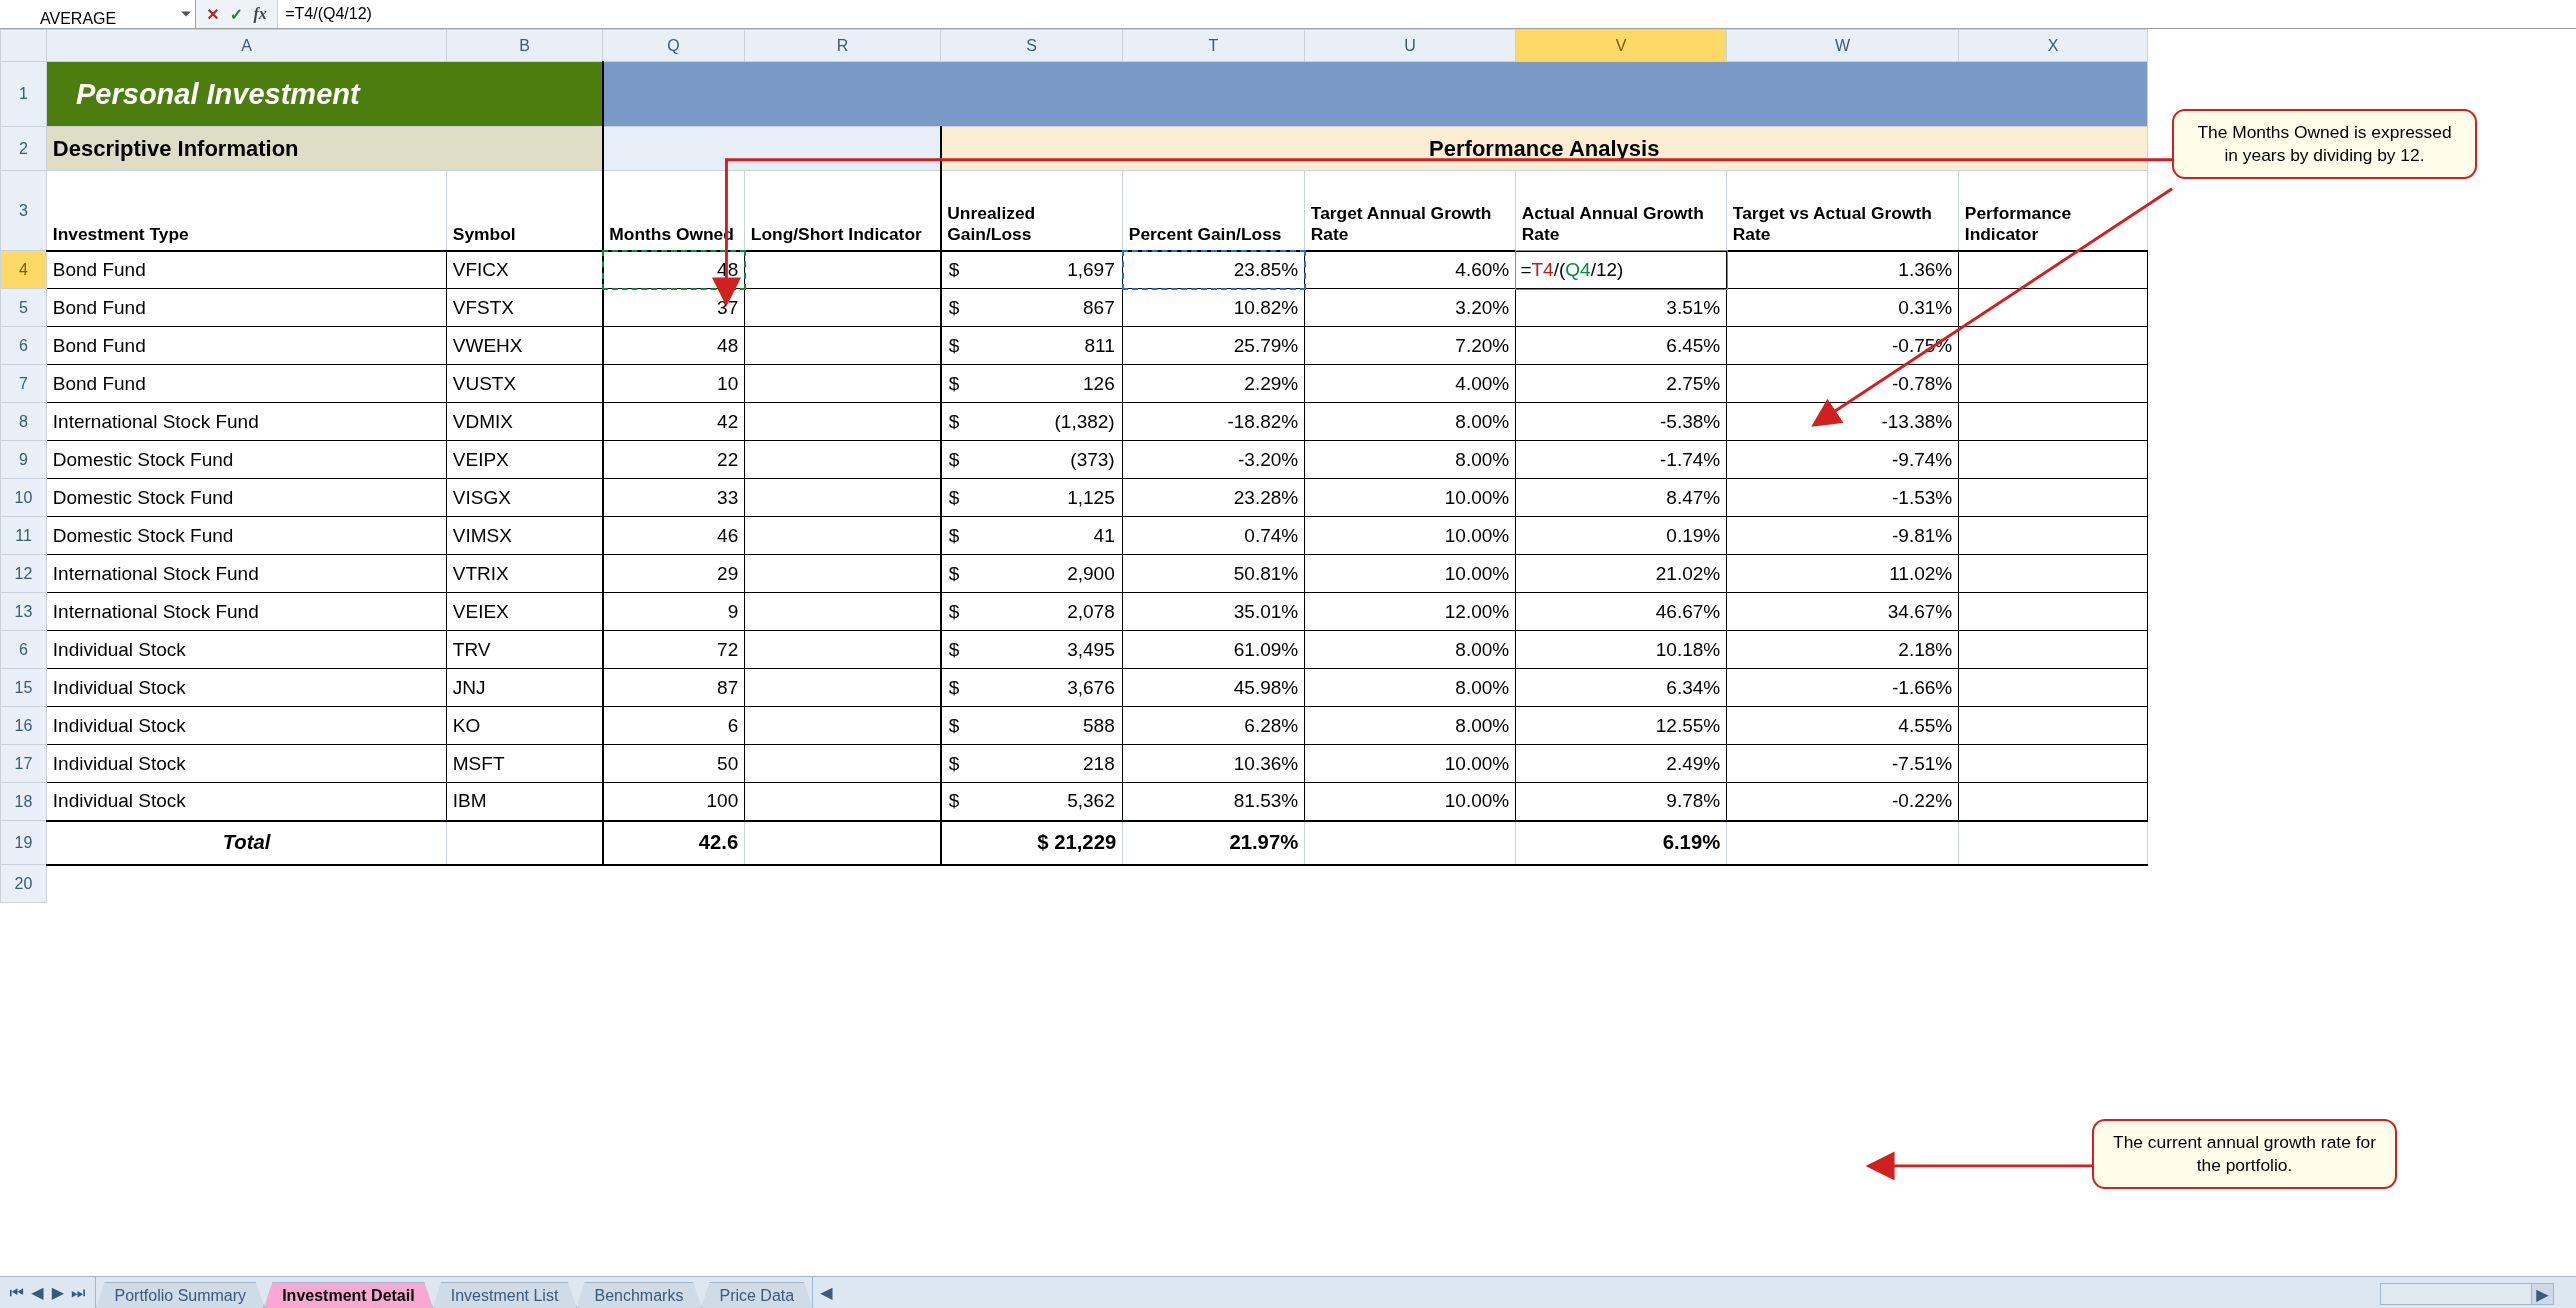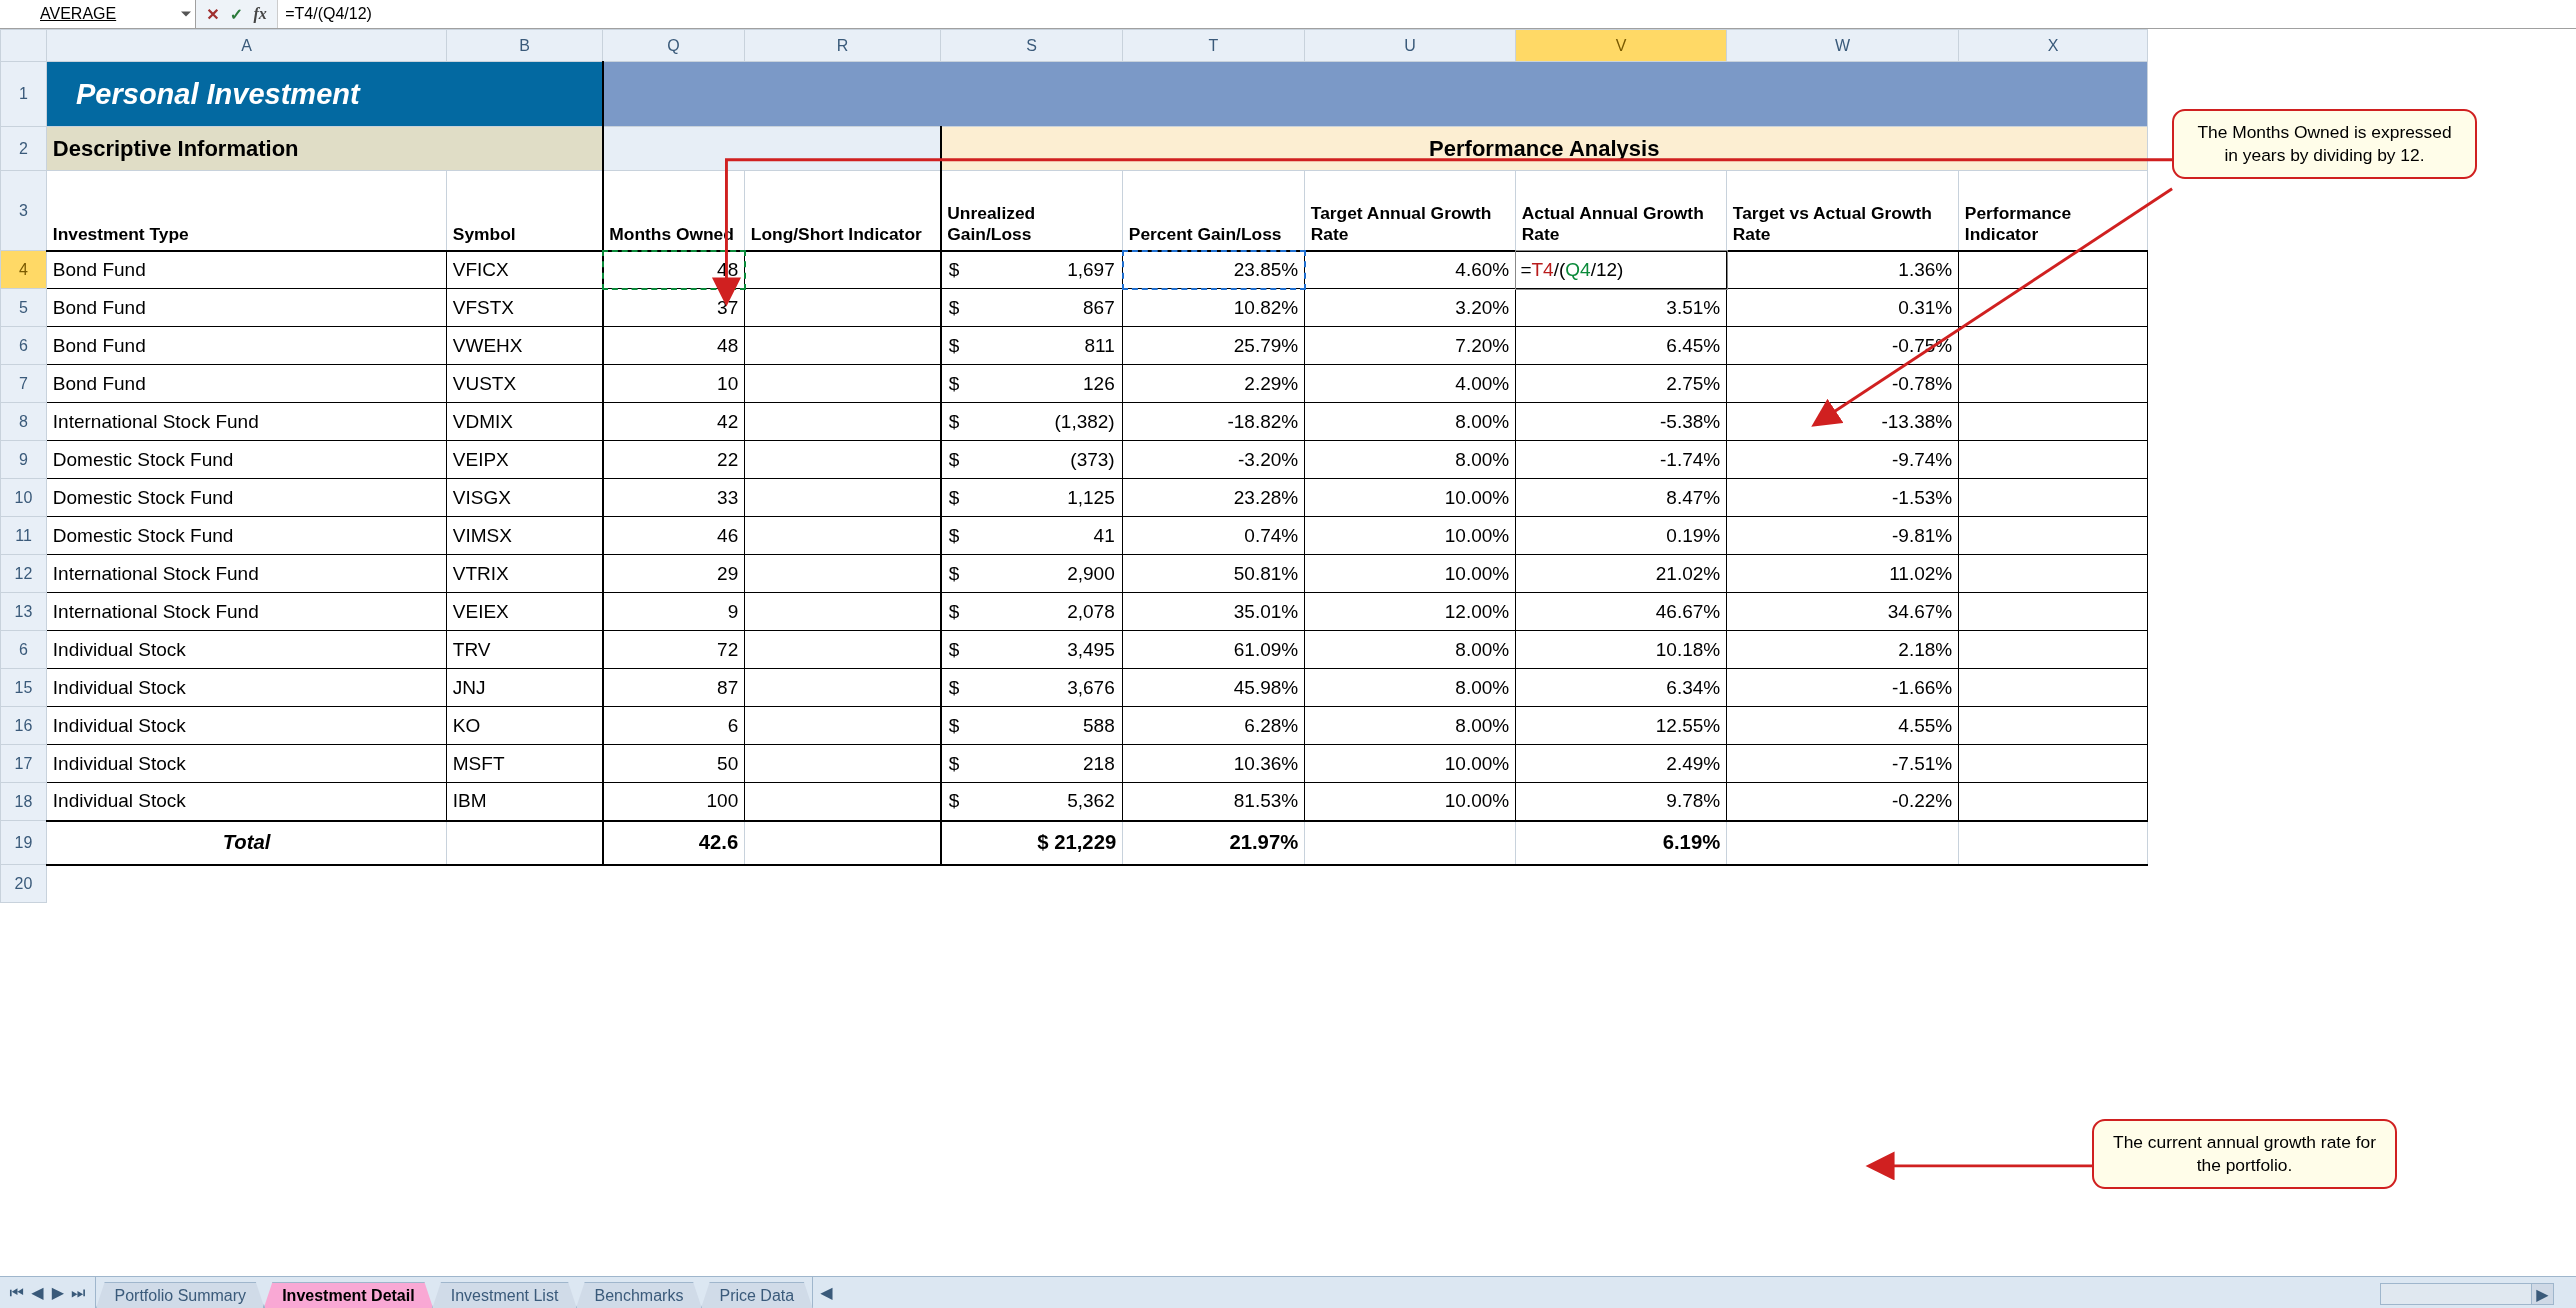--- a/index.html
+++ b/index.html
@@ -19,26 +19,25 @@
     align-items: center;
     height: 29px;
     border-bottom: 0.7px solid #a0a0a0;
     background: #eef3f8;
     font-size: 16px;
   }
   .name-box {
     width: 196px;
     height: 100%;
     display: flex;
-    align-items: center;
+    align-items: flex-end;
     padding: 0 7.3px 0 40px;
     border-right: 0.7px solid #a0a0a0;
     background: #fff;
     position: relative;
-    text-decoration: underline;
   }
   .name-box .dd {
     position: absolute;
     right: 4.4px;
     top: 50%;
     transform: translateY(-50%);
     width: 0; height: 0;
     border-left: 5.1px solid transparent;
     border-right: 5.1px solid transparent;
     border-top: 5.8px solid #555;
@@ -97,21 +96,21 @@
     width: 46px;
     border-right: 0.7px solid #9fb6cc;
   }
   .row-head.active { background: #ffd966; color: #7a5a00; }
   .corner {
     background: #e8eff7;
     width: 46px;
     height: 32px !important;
   }
   .title-row td {
-    background: #0369a1;
+    background: #4d7c0f;
     color: #fff;
     font-size: 29px;
     font-style: italic;
     font-weight: bold;
     padding-left: 29px;
     height: 65px;
   }
   .sect-desc {
     background: #e0ddc6;
     font-size: 22px;

